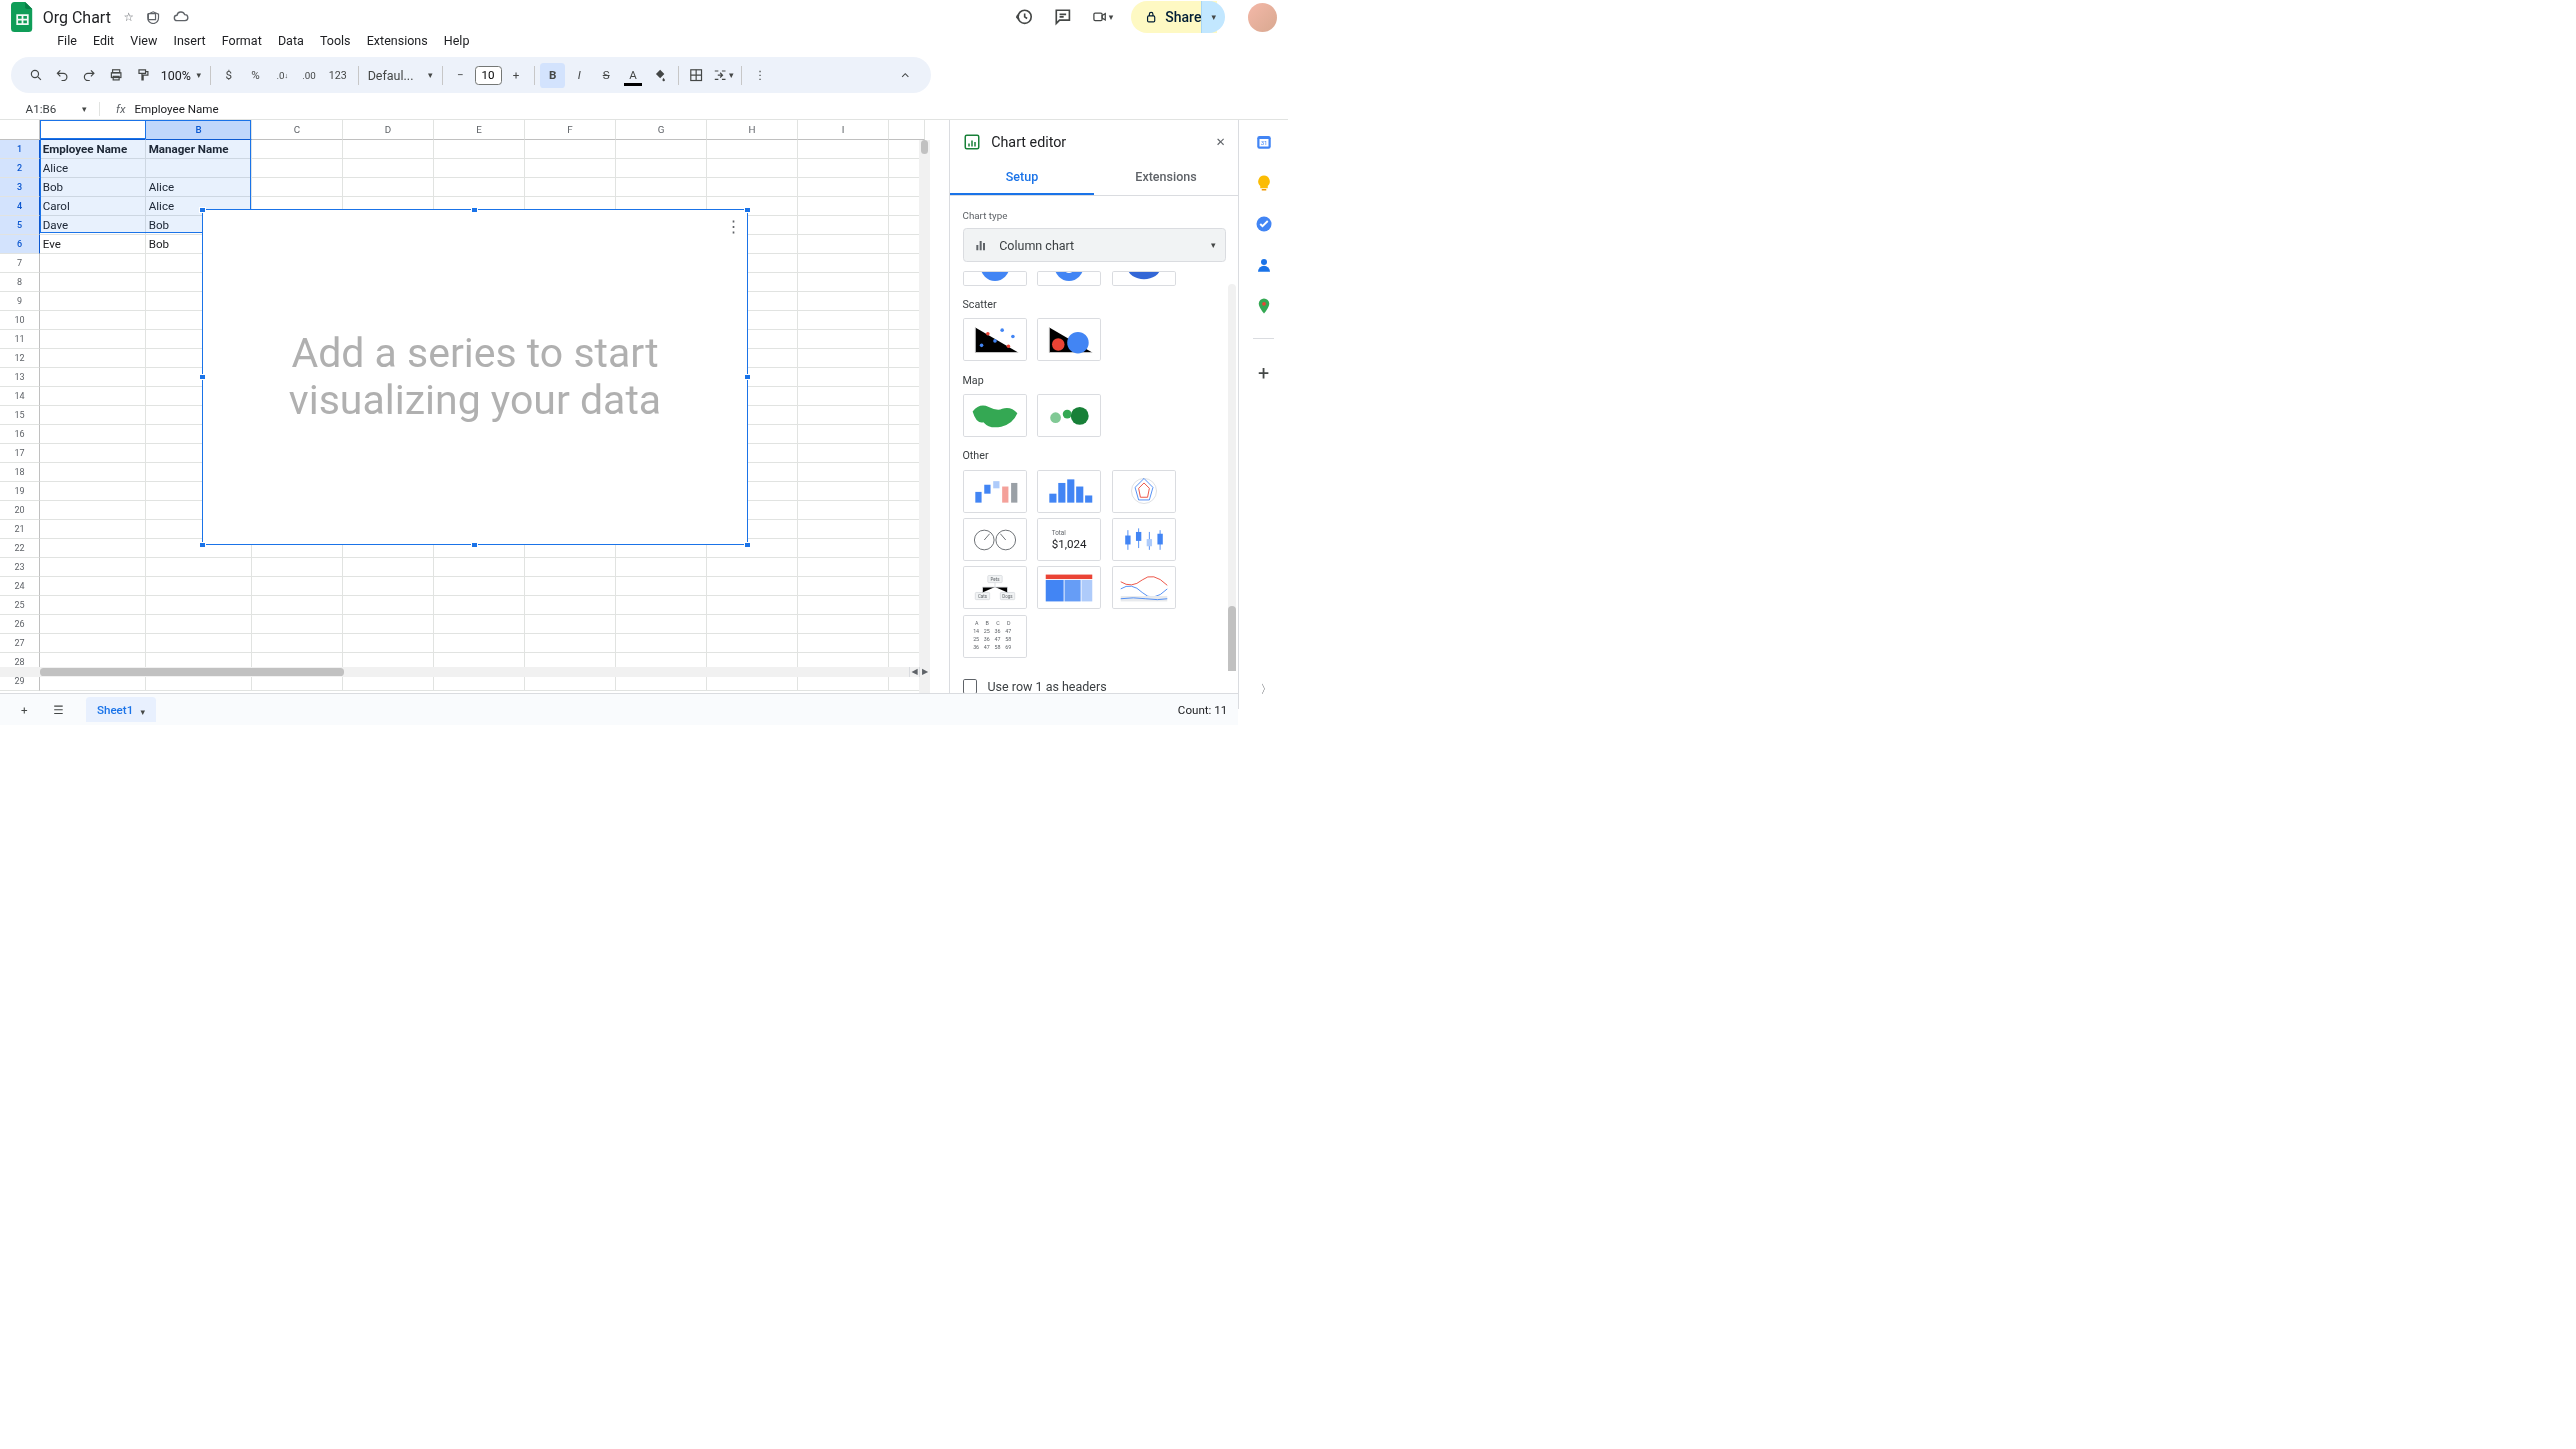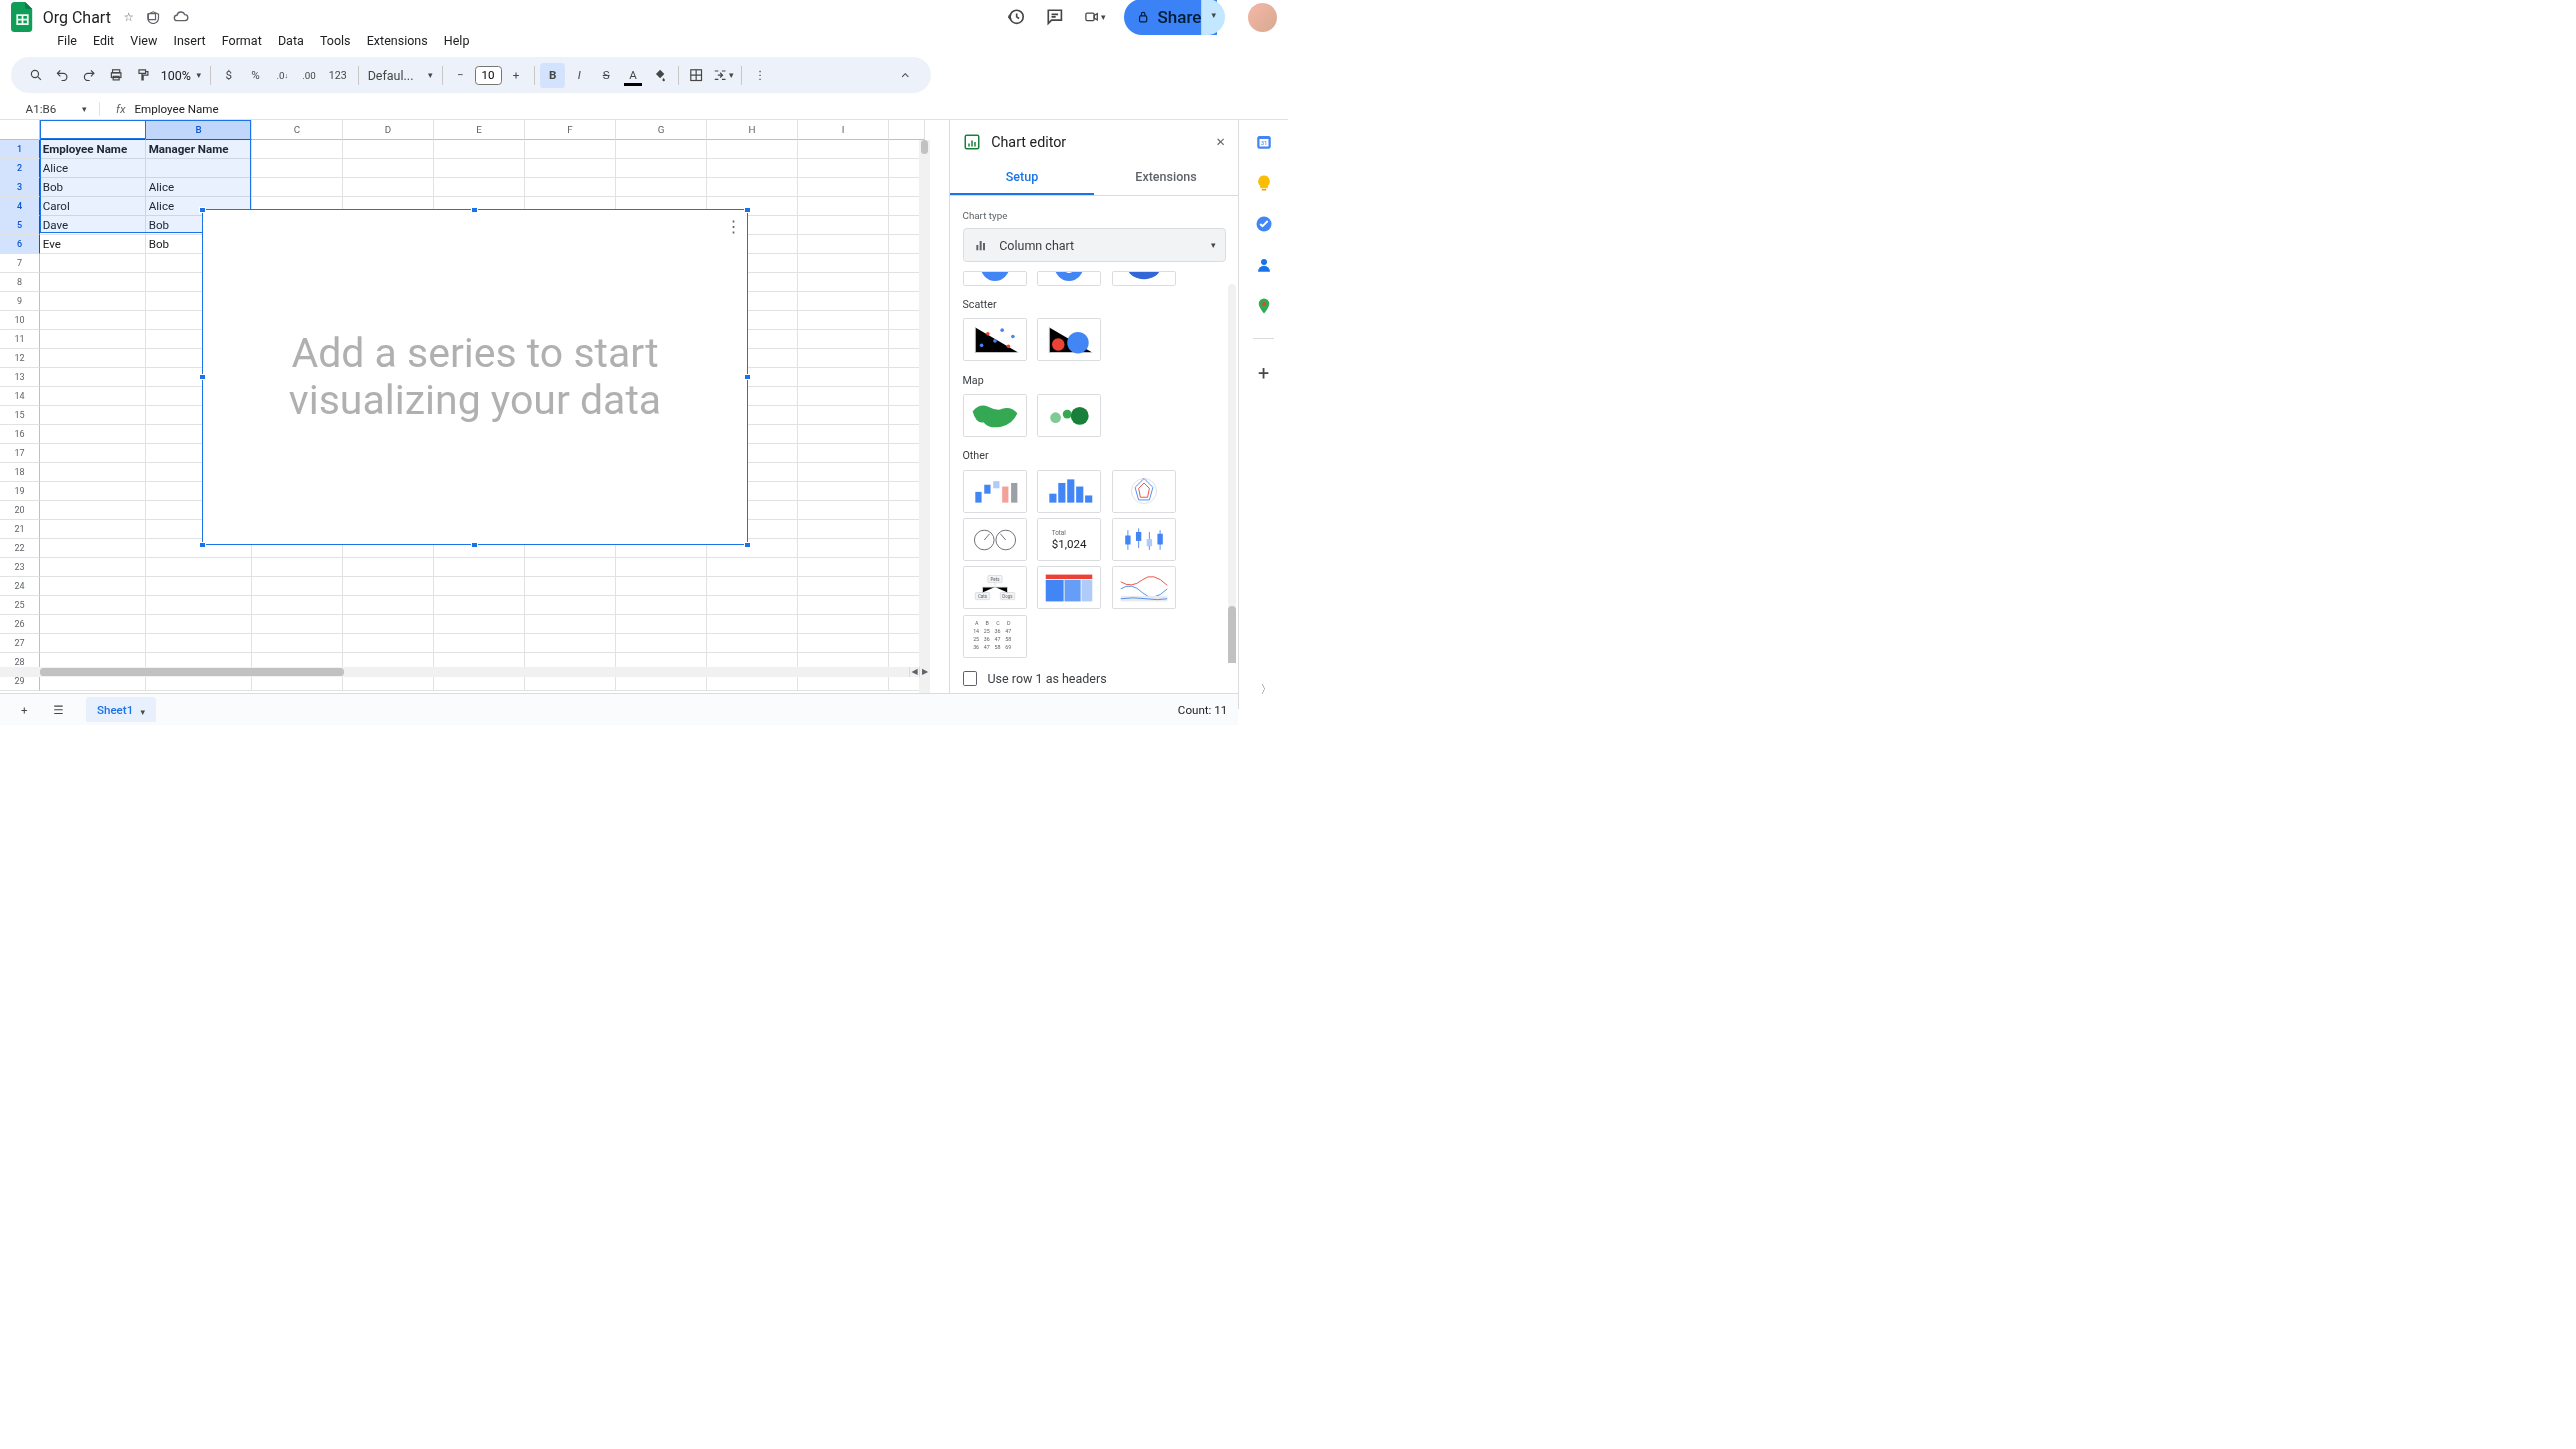--- a/index.html
+++ b/index.html
@@ -5,21 +5,21 @@
     * { margin: 0; padding: 0; box-sizing: border-box; font-family: "Google Sans", Roboto, Arial, sans-serif; }
     body { width: 1288px; height: 725px; background: #fff; overflow: hidden; position: relative; font-size: 11.6px; color: #202124; }
     
     
     .titlebar { display: flex; align-items: center; padding: 5.4px 10.7px 0 10.7px; height: 29px; }
     .app-logo { width: 23px; height: 30px; margin-right: 9px; display:flex; align-items:center; justify-content:center; }
     .doc-title { font-size: 16px; color: #202124; margin-right: 9px; }
     .title-icons { display: flex; gap: 12.5px; color: #5f6368; margin-left: 3.6px; align-items:center;}
     .title-right { margin-left: auto; display: flex; align-items: center; gap: 18px; }
     .right-icon { color: #444746; width:21.5px; height:21.5px; display:flex;align-items:center;justify-content:center; }
-    .share-btn { background: #3b82f6; border-radius: 36px 0 0 36px; padding: 8px 16px 8px 12.5px; display: flex; align-items: center; gap: 7.2px; font-size: 17px; font-weight:500; color:#001d35;}
+    .share-btn { background: #fef9c3; border-radius: 36px 0 0 36px; padding: 8px 16px 8px 12.5px; display: flex; align-items: center; gap: 7.2px; font-size: 14px; font-weight:500; color:#001d35;}
     .share-drop { background: #c2e7ff; border-radius: 0 36px 36px 0; padding: 8px 9px; margin-left:-16px; border-left:0.9px solid #a8d5f5;}
     .avatar { width: 29px; height: 29px; border-radius: 50%; background: linear-gradient(135deg,#f4b8a8,#d8a890); margin-left:5.4px; }
 
     
     .menubar { display: flex; gap: 1.8px; padding: 0 0 0 50px; height: 23px; align-items: center; font-size: 12.5px; color: #202124;}
     .menu-item { padding: 1.8px 7.2px; border-radius: 3.6px; cursor: pointer; }
 
     
     .toolbar { margin: 5.4px 10.7px 0 10.7px; background: #edf2fa; border-radius: 21.5px; height: 36px; display: flex; align-items: center; padding: 0 12.5px; gap: 1.8px; position:relative; width: 920px;}
     .tb-btn { width: 25px; height: 25px; display:flex;align-items:center;justify-content:center; color:#444746; border-radius:3.6px; font-size:11.6px;}
@@ -59,21 +59,21 @@
 
     
     .chart-box { position: absolute; left: 202px; top: 89px; width: 546px; height: 336px; background: #fff; border: 0.9px solid #1a73e8; }
     .chart-handle { position:absolute; width:6.3px; height:6.3px; background:#1a73e8; border:0.9px solid #fff;}
     .ch-tl{left:-3.6px;top:-3.6px;} .ch-tr{right:-3.6px;top:-3.6px;} .ch-bl{left:-3.6px;bottom:-3.6px;} .ch-br{right:-3.6px;bottom:-3.6px;}
     .ch-t{left:50%;top:-3.6px;margin-left:-3.6px;} .ch-b{left:50%;bottom:-3.6px;margin-left:-3.6px;} .ch-l{left:-3.6px;top:50%;margin-top:-3.6px;} .ch-r{right:-3.6px;top:50%;margin-top:-3.6px;}
     .chart-menu { position:absolute; right:7.2px; top:7.2px; color:#5f6368; font-size:16px; letter-spacing:-1.8px;}
     .chart-placeholder { position:absolute; left:0; right:0; top:50%; transform:translateY(-50%); text-align:center; font-size:41px; line-height:1.15; color:#b0b0b0; font-weight:400; padding:0 27px;}
 
     
-    .editor { width: 289px; border-left: 0.9px solid #dadce0; display:flex; flex-direction:column; position:absolute; left:949px; top:0; bottom:16px; background:#fff;}
+    .editor { width: 289px; border-left: 0.9px solid #dadce0; display:flex; flex-direction:column; position:absolute; left:949px; top:0; bottom:8px; background:#fff;}
     .editor-header { display:flex; align-items:center; padding: 12.5px 12.5px 9px 12.5px; gap:10.7px;}
     .editor-title { font-size: 14.3px; color:#202124;}
     .editor-close { margin-left:auto; color:#5f6368;}
     .editor-tabs { display:flex; border-bottom:0.9px solid #dadce0;}
     .editor-tab { flex:1; text-align:center; padding:9px 0; font-size:12.5px; color:#5f6368; font-weight:500;}
     .editor-tab.active { color:#1a73e8; border-bottom:2.7px solid #1a73e8;}
     .editor-body { padding: 10.7px 12.5px; overflow-y:auto; flex:1; position:relative;}
     .section-label { font-size: 9.8px; color:#5f6368; margin: 3.6px 0 7.2px 0;}
     .chart-type-select { border:0.9px solid #dadce0; border-radius:3.6px; background:#f1f3f4; padding:8px 9px; display:flex; align-items:center; gap:10.7px; font-size:12.5px; color:#3c4043;}
     .thumbs { display:flex; gap:10.7px; flex-wrap: nowrap; margin-bottom: 5.4px;}

